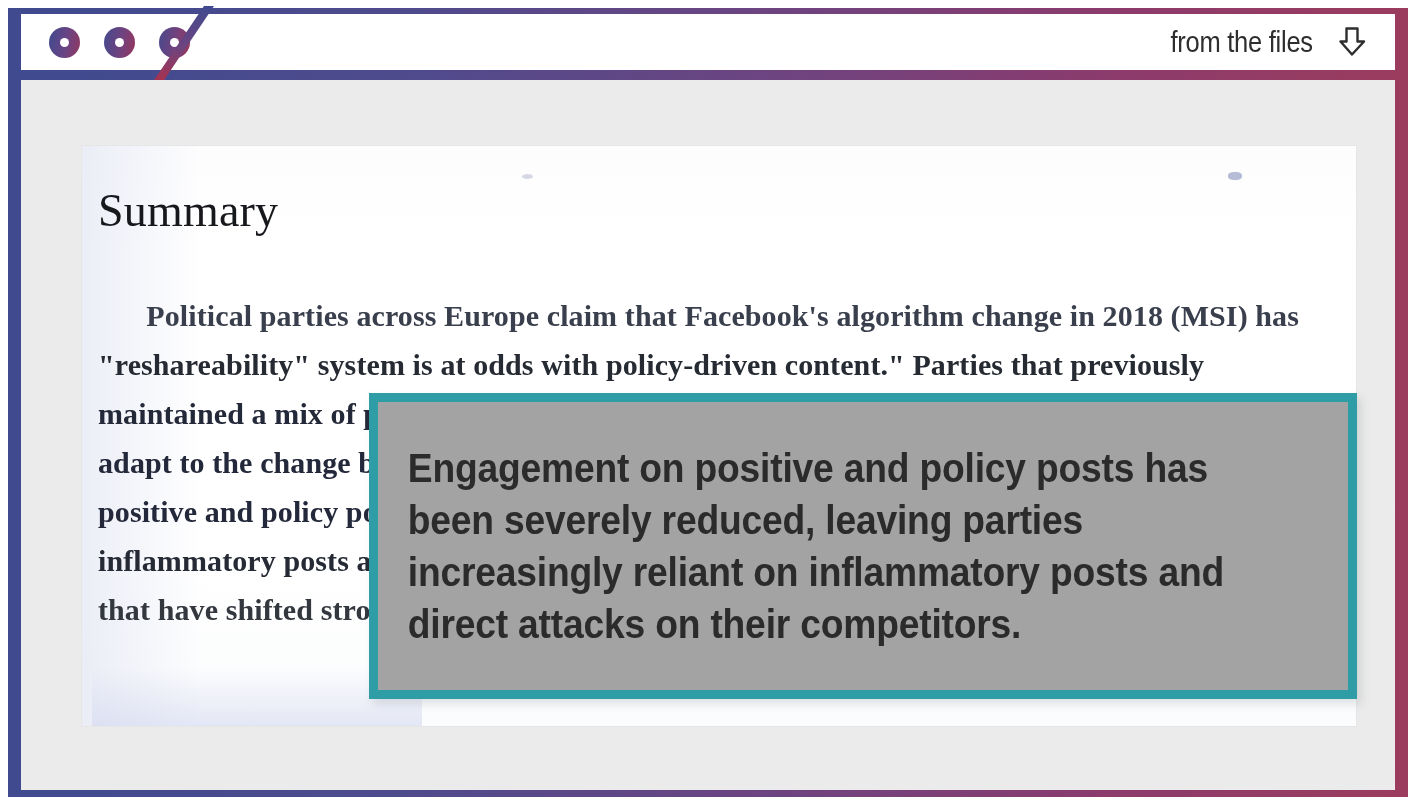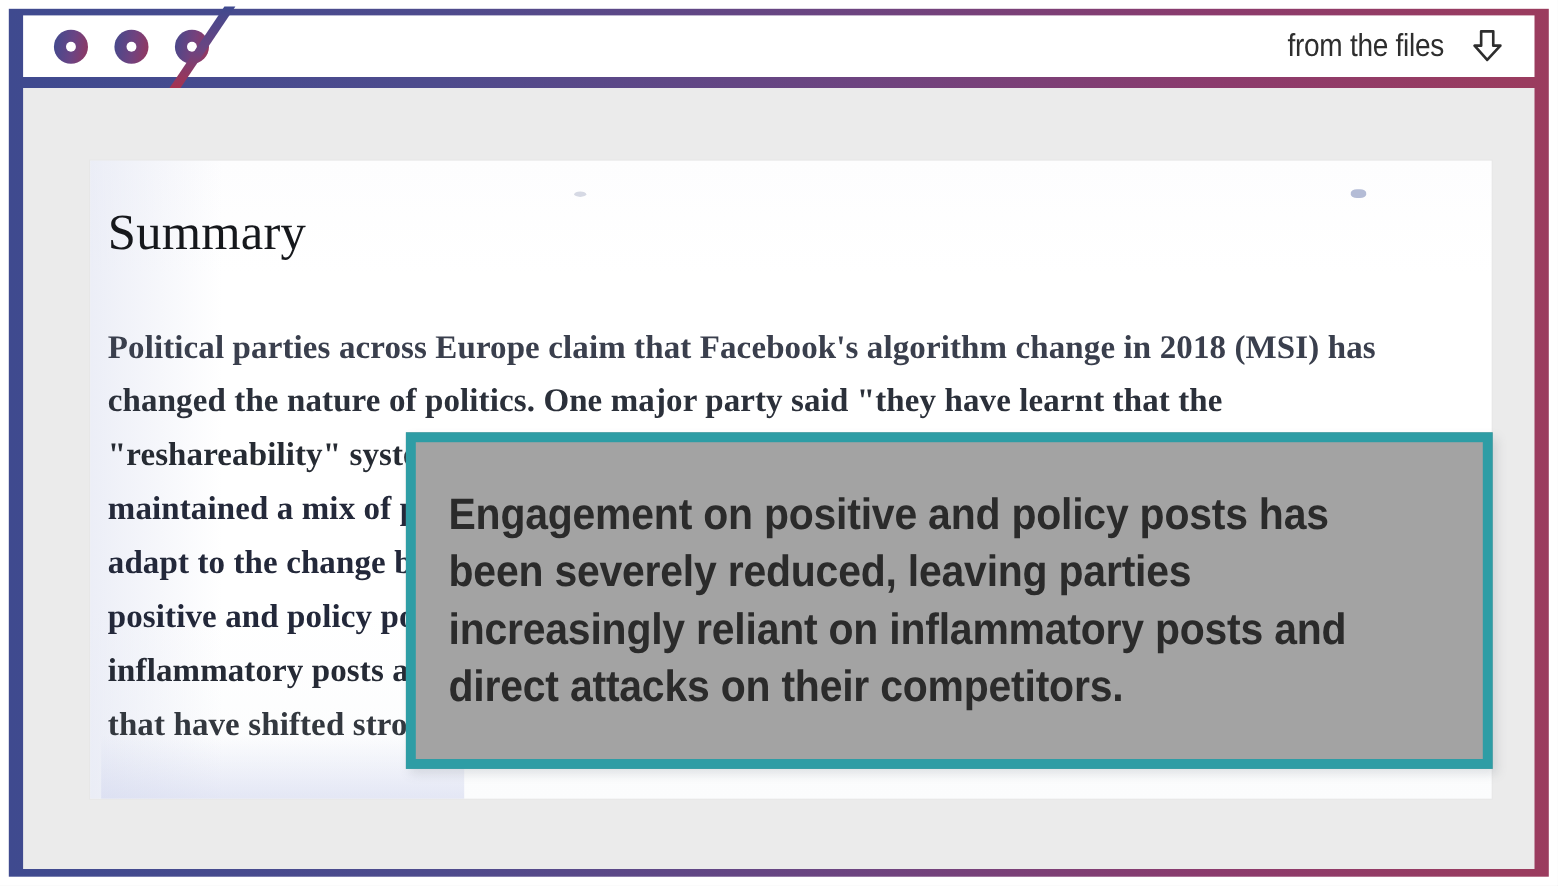--- a/index.html
+++ b/index.html
@@ -170,21 +170,21 @@
     font-weight: 700;
     line-height: 49px;
     color: #262b33;
     margin: 0;
     letter-spacing: 0.1px;
     max-width: 1215px;
   }
   .doc-body .ln { display: block; white-space: nowrap; }
 
   
-  .ln-1 { color: #3a3f4d; }
+  .ln-1 { color: #3a3f4d; text-align: right; }
   .ln-2 { color: #2b303a; }
   .ln-3 { color: #262b33; }
   .ln-4 { color: #24293a; }
   .ln-5 { color: #23283a; }
   .ln-6 { color: #23283a; }
   .ln-7 { color: #252a35; }
   .ln-8 { color: #33383f; }
 
   
   .speck {
@@ -255,21 +255,20 @@
 
       <div class="doc-page">
         <span class="speck speck-a"></span>
         <span class="speck speck-b"></span>
 
         <div class="doc-inner">
           <h1 class="doc-title">Summary</h1>
 
           <p class="doc-body">
             <span class="ln ln-1">Political parties across Europe claim that Facebook's algorithm change in 2018 (MSI) has</span>
-            <span class="ln ln-2">changed the nature of politics. One major party said "they have learnt that the</span>
             <span class="ln ln-3">"reshareability" system is at odds with policy-driven content." Parties that previously</span>
             <span class="ln ln-4">maintained a mix of positive and negative posts report that they have been forced to</span>
             <span class="ln ln-5">adapt to the change by moving to more negative messaging. Engagement on</span>
             <span class="ln ln-6">positive and policy posts has been severely reduced, leaving parties reliant on</span>
             <span class="ln ln-7">inflammatory posts and direct attacks on their competitors. Some parties, including ones</span>
             <span class="ln ln-8">that have shifted strongly to the negative, worry about the long-term effects on democracy.</span>
           </p>
         </div>
       </div>
 

